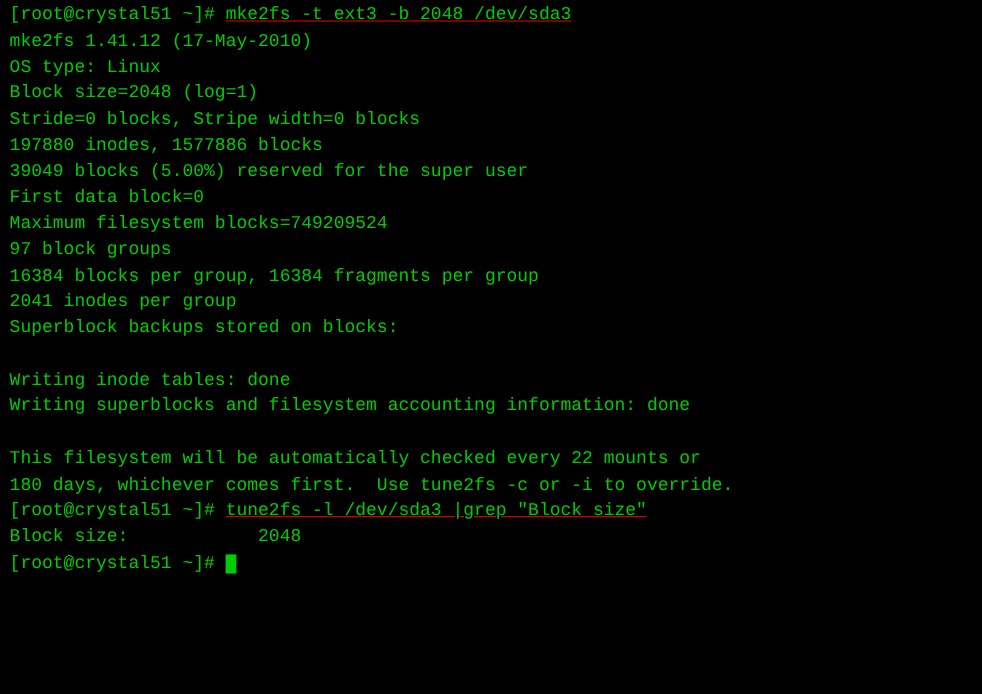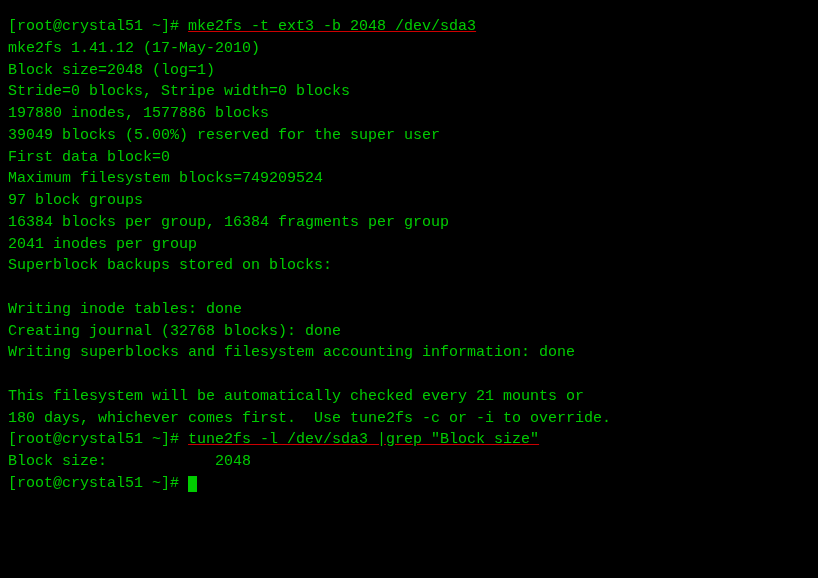--- a/index.html
+++ b/index.html
@@ -14,21 +14,21 @@
       overflow: hidden;
       font-family: 'Courier New', Courier, monospace;
       font-size: 15px;
       line-height: 1.45;
       color: #00cc00;
     }
     .terminal {
       width: 818px;
       height: 578px;
       background-color: #000000;
-      padding: 16px 8px;
+      padding: 2px 8px;
       overflow: hidden;
     }
     .line {
       white-space: pre;
       display: block;
     }
     .prompt {
       color: #00cc00;
     }
     .command-underline {
@@ -48,33 +48,33 @@
       background-color: #00cc00;
       vertical-align: text-bottom;
     }
   </style>
 </head>
 <body>
 
 <div class="terminal">
   <span class="line"><span class="prompt">[root@crystal51 ~]# </span><span class="command-underline">mke2fs -t ext3 -b 2048 /dev/sda3</span></span>
   <span class="line">mke2fs 1.41.12 (17-May-2010)</span>
+  <span class="line">OS type: Linux</span>
   <span class="line">Block size=2048 (log=1)</span>
   <span class="line">Stride=0 blocks, Stripe width=0 blocks</span>
   <span class="line">197880 inodes, 1577886 blocks</span>
   <span class="line">39049 blocks (5.00%) reserved for the super user</span>
   <span class="line">First data block=0</span>
   <span class="line">Maximum filesystem blocks=749209524</span>
   <span class="line">97 block groups</span>
   <span class="line">16384 blocks per group, 16384 fragments per group</span>
   <span class="line">2041 inodes per group</span>
   <span class="line">Superblock backups stored on blocks:</span>
   <span class="line">&nbsp;</span>
   <span class="line">Writing inode tables: done</span>
-  <span class="line">Creating journal (32768 blocks): done</span>
   <span class="line">Writing superblocks and filesystem accounting information: done</span>
   <span class="line">&nbsp;</span>
-  <span class="line">This filesystem will be automatically checked every 21 mounts or</span>
+  <span class="line">This filesystem will be automatically checked every 22 mounts or</span>
   <span class="line">180 days, whichever comes first.  Use tune2fs -c or -i to override.</span>
   <span class="line"><span class="prompt">[root@crystal51 ~]# </span><span class="command-underline2">tune2fs -l /dev/sda3 |grep "Block size"</span></span>
   <span class="line">Block size:            2048</span>
   <span class="line"><span class="prompt">[root@crystal51 ~]# </span><span class="cursor"></span></span>
 </div>
 
 </body></html>

